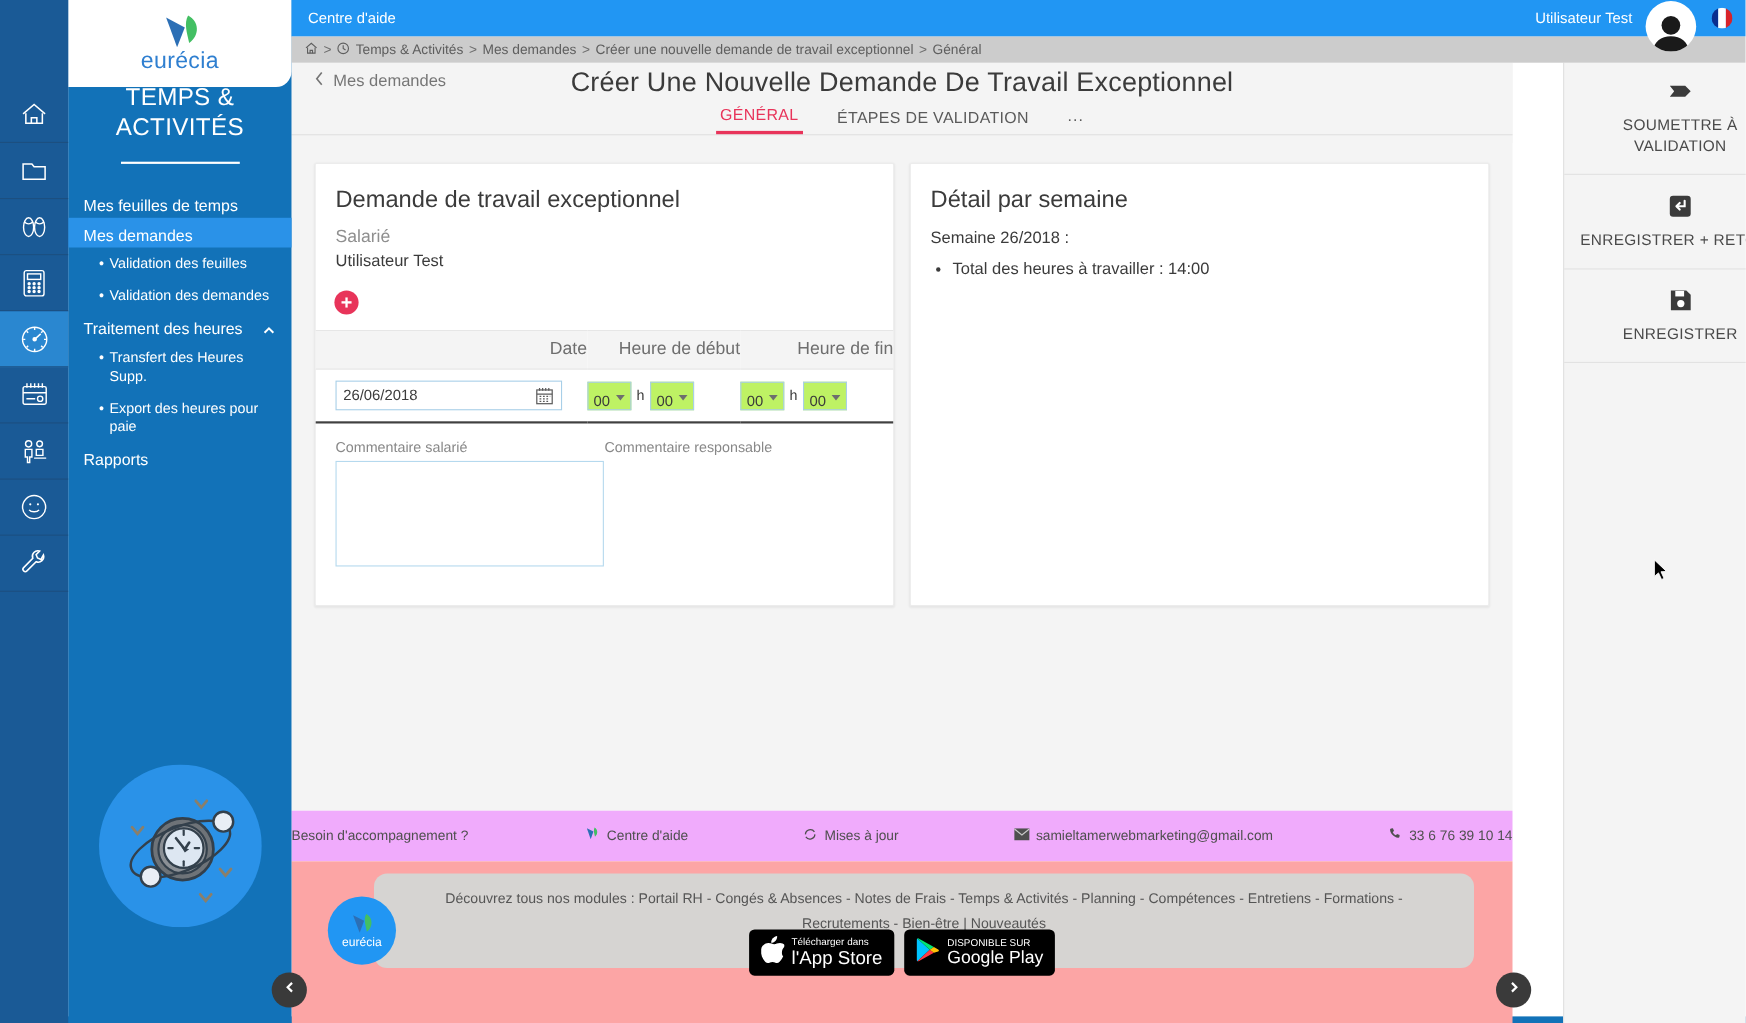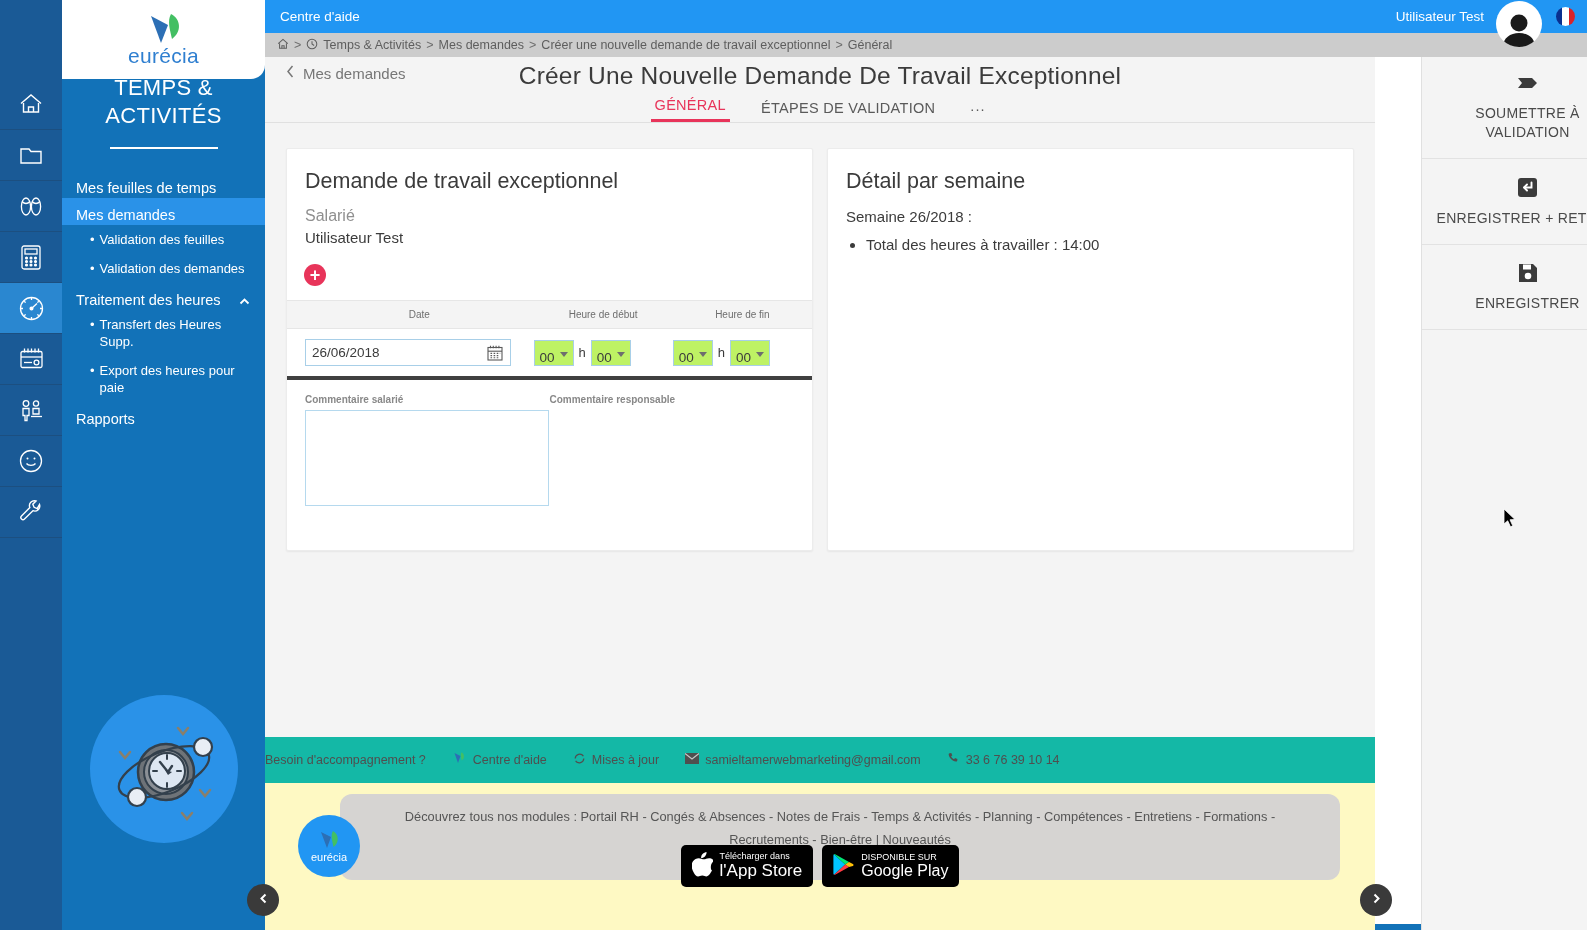--- a/index.html
+++ b/index.html
@@ -159,28 +159,28 @@
   .field-value { font-size: 15px; color: #3b3b3b; padding: 4px 18px 0 18px; }
   .add-btn {
     margin: 18px 0 0 17px; width: 22px; height: 22px; border-radius: 50%;
     background: #e8345a; display: flex; align-items: center; justify-content: center;
     cursor: pointer;
   }
   .add-btn .plus { color: #fff; font-size: 18px; line-height: 16px; font-weight: 700; }
 
   .tbl { width: 100%; border-collapse: collapse; margin-top: 14px; }
   .tbl th {
-    text-align: center; font-size: 10px; color: #6e6e6e; font-weight: 400;
+    text-align: right; font-size: 16px; color: #6e6e6e; font-weight: 400;
     background: #f4f4f4; border-top: 1px solid #e6e6e6; border-bottom: 1px solid #e6e6e6;
     padding: 8px 0 8px 0;
   }
   .tbl th.c1 { padding-left: 18px; width: 247px; }
   .tbl th.c2 { width: 140px; }
   .tbl th.c3 { width: 140px; }
-  .tbl td { padding: 10px 0 10px 0; border-bottom: 4px solid #404040; vertical-align: middle; }
+  .tbl td { padding: 10px 0 10px 0; border-bottom: 2px solid #404040; vertical-align: middle; }
   .tbl td.c1 { padding-left: 18px; }
 
   .date-input {
     position: relative; width: 206px; height: 27px;
     border: 1px solid #a8cfe8; background: #fff; display: flex; align-items: center;
   }
   .date-input input {
     border: 0; outline: 0; font-size: 13.5px; color: #3b3b3b; width: 160px;
     padding-left: 6px; font-family: "Liberation Sans", sans-serif; background: transparent;
   }
@@ -194,21 +194,21 @@
   .sel span { font-size: 13.5px; color: #3b3b3b; padding-left: 5px; }
   .sel .caret {
     position: absolute; right: 5px; top: 11px;
     width: 0; height: 0; border-left: 4px solid transparent;
     border-right: 4px solid transparent; border-top: 5px solid #6e6e6e;
   }
   .h-sep { font-size: 13px; color: #3b3b3b; }
 
   .comments { display: flex; padding: 14px 18px 18px 18px; }
   .comment-col { width: 253px; }
-  .comment-label { font-size: 10px; color: #888888; margin-bottom: 5px; font-weight: bold; }
+  .comment-label { font-size: 13px; color: #888888; margin-bottom: 5px; }
   .comment-box {
     width: 244px; height: 96px; border: 1px solid #b5d9ee; background: #fff;
     resize: none; font-family: "Liberation Sans", sans-serif; font-size: 13px;
     outline: none; padding: 4px;
   }
   .comment-box.ghost { border-color: transparent; }
 
   .week-label { font-size: 15px; color: #3b3b3b; padding: 14px 18px 0 18px; }
   .week-list { margin: 8px 0 0 38px; }
   .week-list li { font-size: 15px; color: #3b3b3b; line-height: 24px; }
@@ -223,32 +223,32 @@
     text-align: center; cursor: pointer;
   }
   .action-btn .ico { display: flex; justify-content: center; margin-bottom: 11px; }
   .action-btn .lbl {
     font-size: 14px; color: #4a4a4a; line-height: 19px; letter-spacing: .3px;
   }
 
   
   .footer-bar {
     position: absolute; left: 265px; top: 737px; width: 1110px; height: 46px;
-    background: #14b8a6; display: flex; align-items: center; justify-content: flex-start;
+    background: #f0abfc; display: flex; align-items: center; justify-content: space-between;
     gap: 26px; z-index: 11;
   }
   .footer-bar .fi {
     display: flex; align-items: center; gap: 6px; font-size: 12.5px; color: #4f4f4f;
     cursor: pointer; white-space: nowrap;
   }
   .footer-bar .fi.plain { cursor: default; }
 
   .footer-promo {
     position: absolute; left: 265px; top: 783px; width: 1110px; height: 147px;
-    background: #fef9c3; z-index: 11;
+    background: #fca5a5; z-index: 11;
   }
   .promo-panel {
     position: absolute; left: 75px; top: 11px; width: 1000px; height: 86px;
     background: #d6d4d2; border-radius: 12px;
   }
   .promo-text {
     text-align: center; font-size: 12.8px; color: #555555; line-height: 21px;
     padding-top: 12px;
   }
   .promo-logo {

